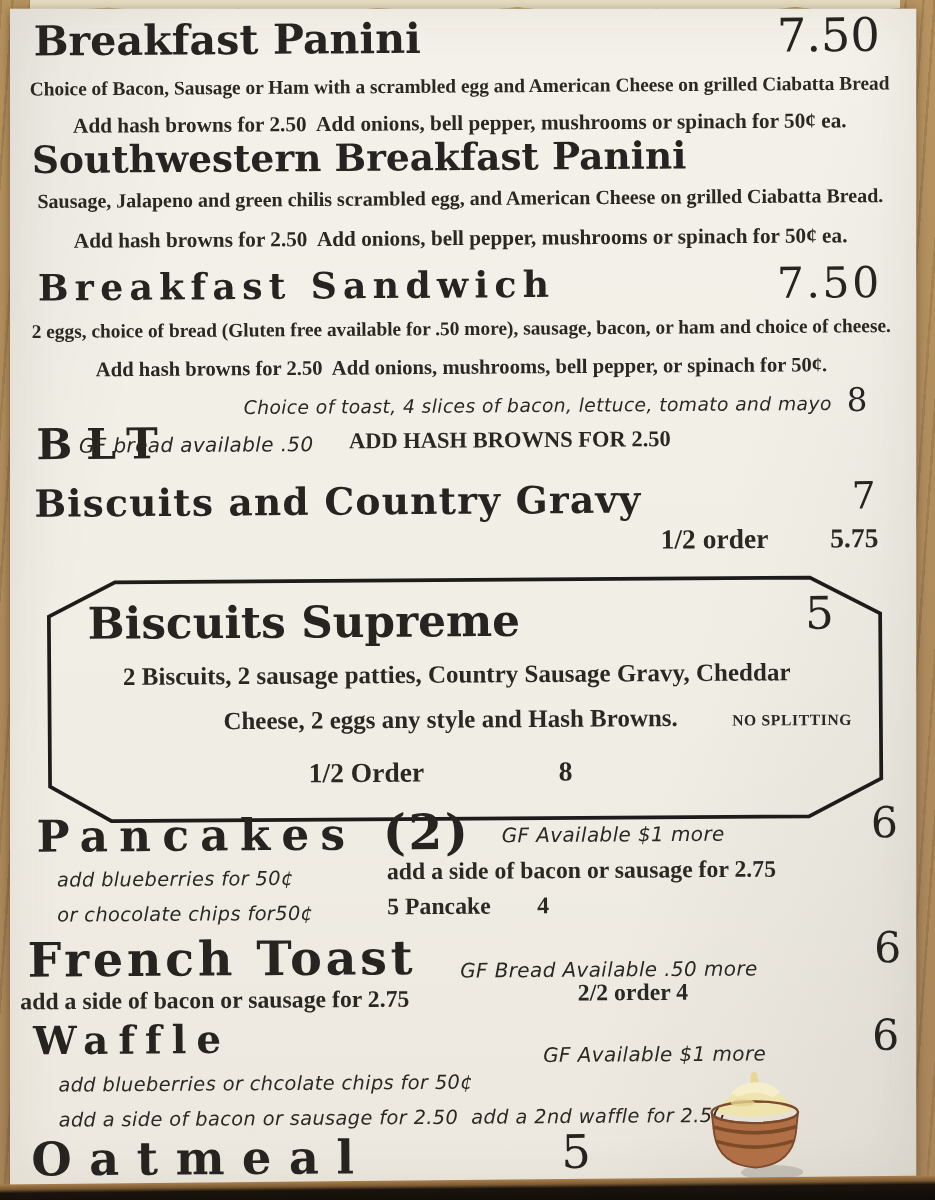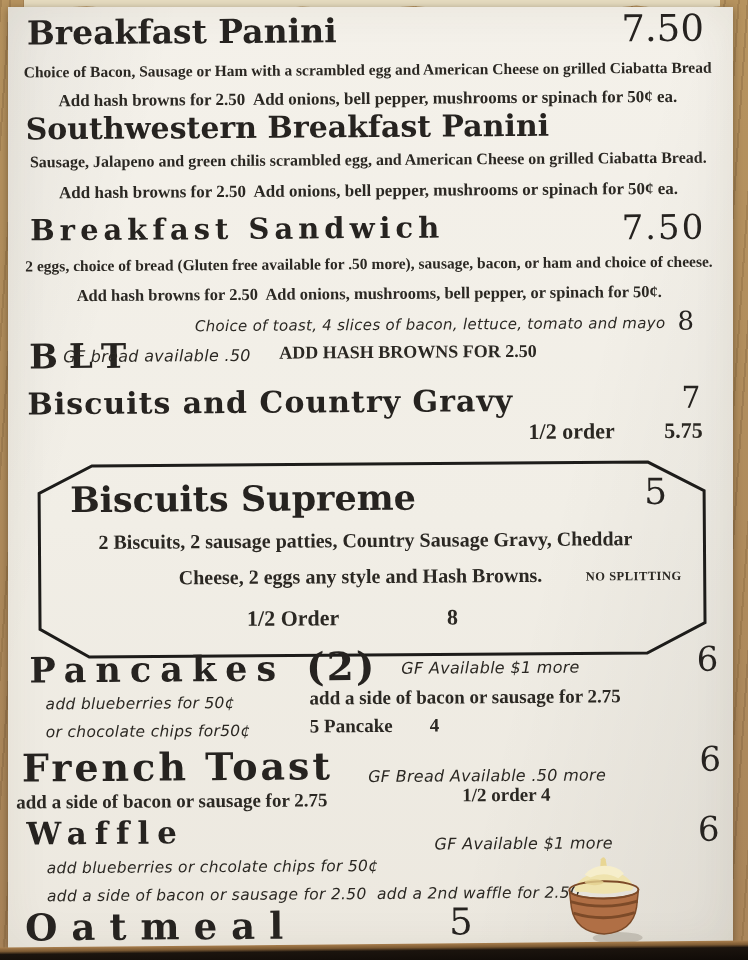--- a/index.html
+++ b/index.html
@@ -106,21 +106,21 @@
       <div class="line hand" style="left:36px;top:80px;font-size:15.5px;">or chocolate chips for50¢</div>
       <div class="line d" style="left:300px;top:74px;font-size:19px;">5 Pancake</div>
       <div class="line d" style="left:420px;top:74px;font-size:19px;">4</div>
     </div>
 
     <div class="sec" style="top:736px;height:70px;">
       <div class="line t-serif" style="left:12px;top:0;font-size:38px;letter-spacing:3px;">French Toast</div>
       <div class="line hand" style="left:358px;top:24px;font-size:16px;">GF Bread Available .50 more</div>
       <div class="line price" style="right:14px;top:-2px;font-size:34px;">6</div>
       <div class="line d" style="left:6px;top:46px;font-size:19px;">add a side of bacon or sausage for 2.75</div>
-      <div class="line d" style="left:452px;top:42px;font-size:19px;">1/2 order 4</div>
+      <div class="line d" style="left:452px;top:42px;font-size:19px;">2/2 order 4</div>
     </div>
 
     <div class="sec" style="top:806px;height:96px;">
       <div class="line t-serif" style="left:16px;top:0;font-size:31px;letter-spacing:8px;">Waffle</div>
       <div class="line hand" style="left:424px;top:22px;font-size:16px;">GF Available $1 more</div>
       <div class="line price" style="right:16px;top:-2px;font-size:34px;">6</div>
       <div class="line hand" style="left:36px;top:44px;font-size:15.5px;">add blueberries or chcolate chips for 50¢</div>
       <div class="line hand" style="left:36px;top:72px;font-size:15.5px;">add a side of bacon or sausage for 2.50  add a 2nd waffle for 2.50</div>
     </div>
 

